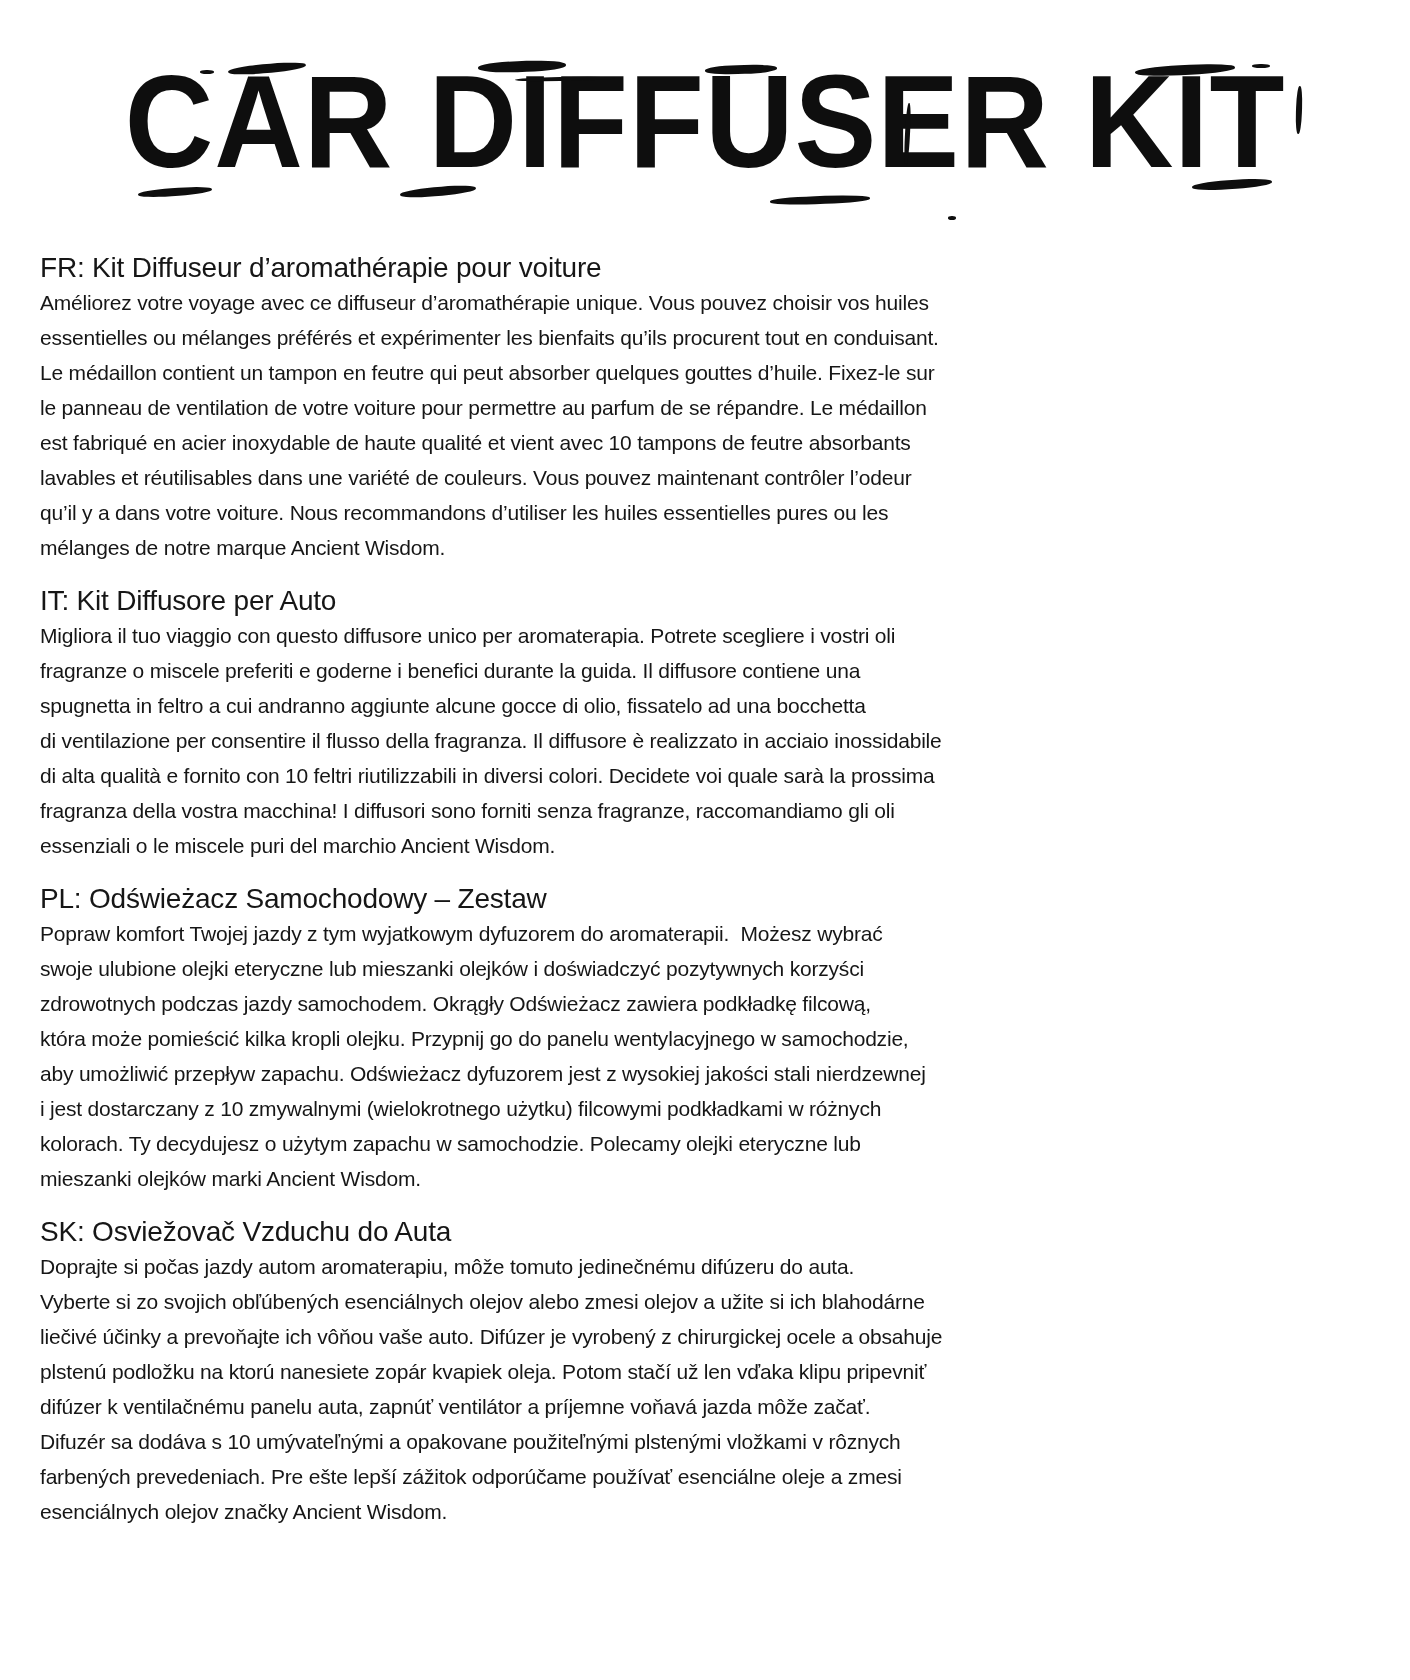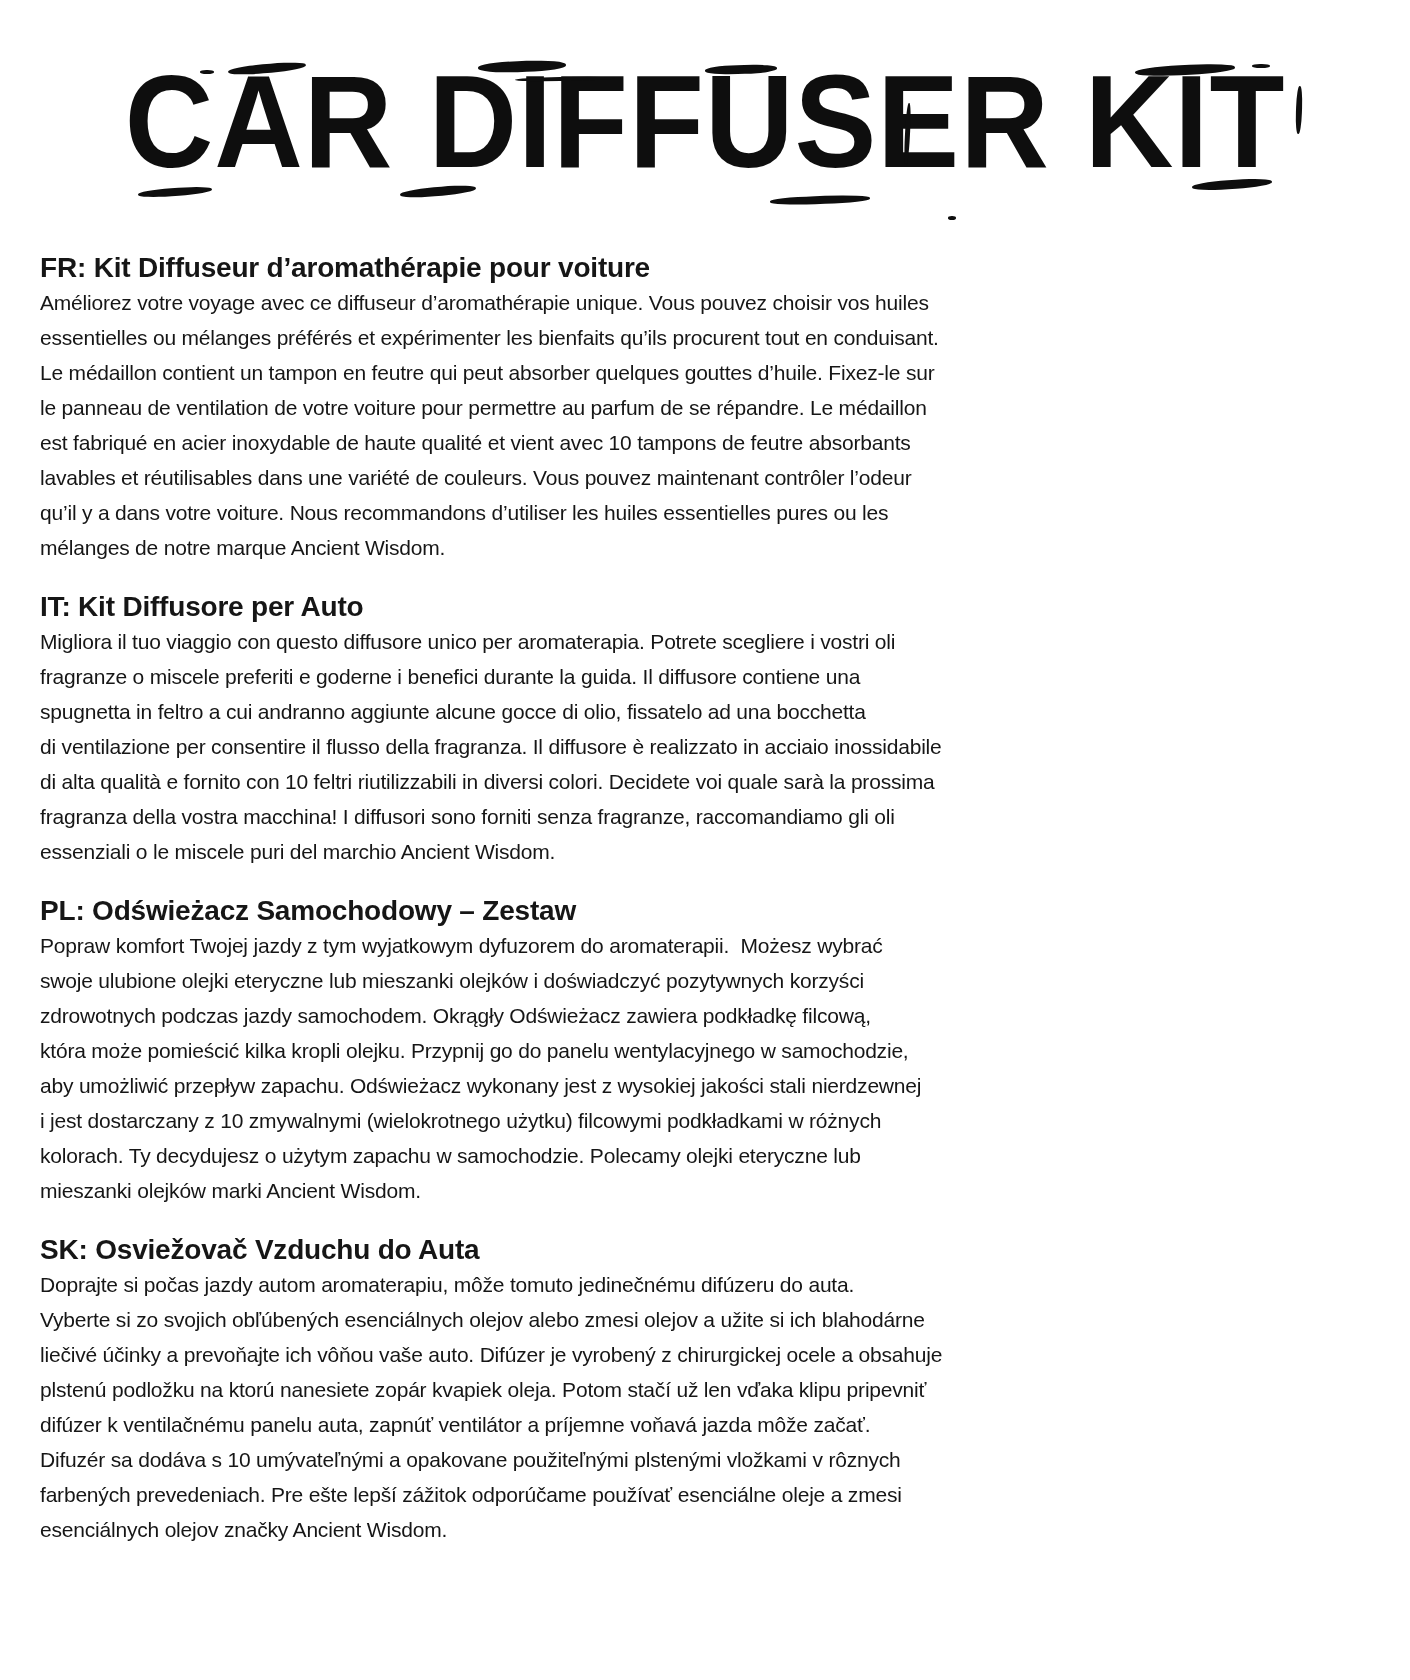--- a/index.html
+++ b/index.html
@@ -44,27 +44,27 @@
   }
 
   
   .content {
     position: absolute;
     top: 250px;
     left: 40px;
     right: 28px;
   }
   .section {
-    margin-top: 24px;
+    margin-top: 18px;
   }
   .section:first-child {
     margin-top: 0;
   }
   .section-heading {
-    font-weight: 700;
+    font-weight: 400;
     font-size: 28px;
     line-height: 35px;
     letter-spacing: -0.2px;
     white-space: pre;
   }
   .line {
     font-size: 21px;
     line-height: 35px;
     letter-spacing: -0.2px;
     white-space: pre;
@@ -116,21 +116,21 @@
     <div class="line">fragranza della vostra macchina! I diffusori sono forniti senza fragranze, raccomandiamo gli oli</div>
     <div class="line">essenziali o le miscele puri del marchio Ancient Wisdom.</div>
   </div>
 
   <div class="section">
     <div class="section-heading">PL: Odświeżacz Samochodowy – Zestaw</div>
     <div class="line">Popraw komfort Twojej jazdy z tym wyjatkowym dyfuzorem do aromaterapii.  Możesz wybrać</div>
     <div class="line">swoje ulubione olejki eteryczne lub mieszanki olejków i doświadczyć pozytywnych korzyści</div>
     <div class="line">zdrowotnych podczas jazdy samochodem. Okrągły Odświeżacz zawiera podkładkę filcową,</div>
     <div class="line">która może pomieścić kilka kropli olejku. Przypnij go do panelu wentylacyjnego w samochodzie,</div>
-    <div class="line">aby umożliwić przepływ zapachu. Odświeżacz wykonany jest z wysokiej jakości stali nierdzewnej</div>
+    <div class="line">aby umożliwić przepływ zapachu. Odświeżacz dyfuzorem jest z wysokiej jakości stali nierdzewnej</div>
     <div class="line">i jest dostarczany z 10 zmywalnymi (wielokrotnego użytku) filcowymi podkładkami w różnych</div>
     <div class="line">kolorach. Ty decydujesz o użytym zapachu w samochodzie. Polecamy olejki eteryczne lub</div>
     <div class="line">mieszanki olejków marki Ancient Wisdom.</div>
   </div>
 
   <div class="section">
     <div class="section-heading">SK: Osviežovač Vzduchu do Auta</div>
     <div class="line">Doprajte si počas jazdy autom aromaterapiu, môže tomuto jedinečnému difúzeru do auta.</div>
     <div class="line">Vyberte si zo svojich obľúbených esenciálnych olejov alebo zmesi olejov a užite si ich blahodárne</div>
     <div class="line">liečivé účinky a prevoňajte ich vôňou vaše auto. Difúzer je vyrobený z chirurgickej ocele a obsahuje</div>

